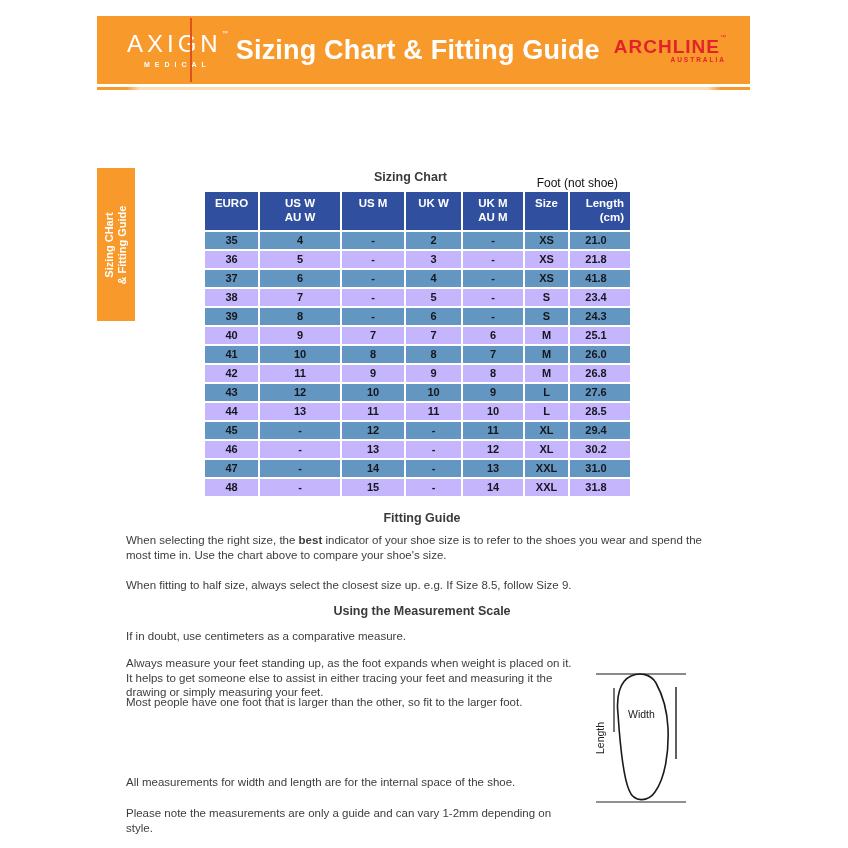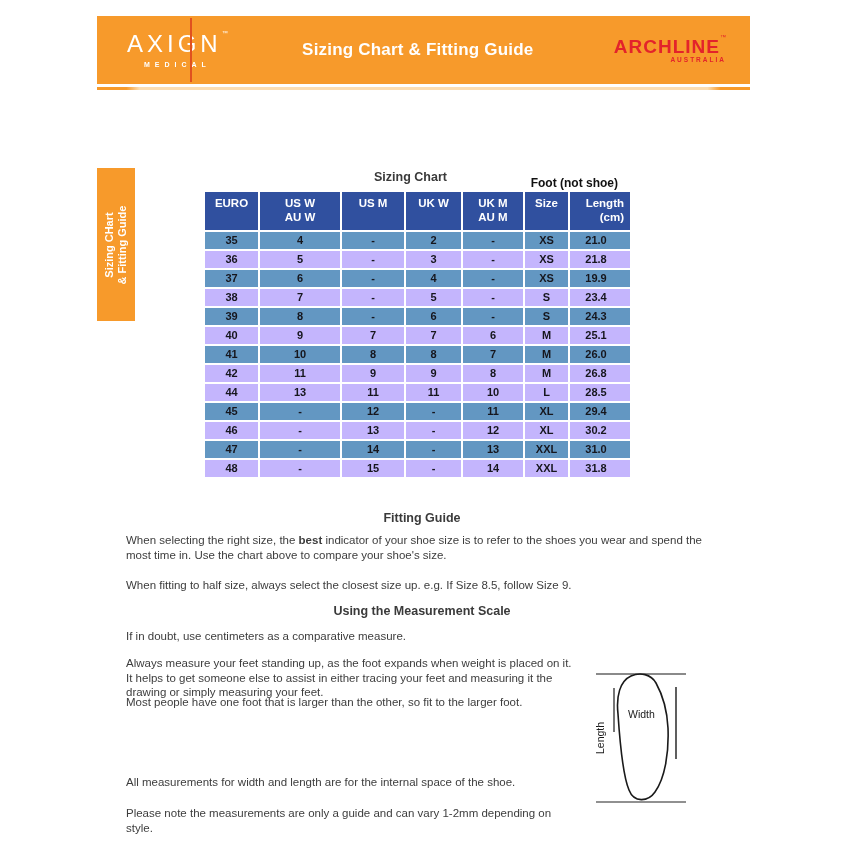--- a/index.html
+++ b/index.html
@@ -12,38 +12,38 @@
           padding:0 24px;box-sizing:border-box;}
   .banner-rule{position:absolute;left:97px;top:87px;width:653px;height:3px;
           background:linear-gradient(90deg,#F79A2B 0 4.5%,#FBDDB2 6.5% 93.5%,#F79A2B 95.5% 100%);}
 
   .axign{position:relative;text-align:center;color:#fff;line-height:1;padding:0 6px;}
   .axign .nm{font-size:24px;letter-spacing:4px;font-weight:400;}
   .axign .tm{font-size:6px;vertical-align:top;position:relative;top:-2px;}
   .axign .sb{font-size:7px;letter-spacing:5px;margin-top:5px;font-weight:bold;}
   .axign .bar{position:absolute;left:61%;top:-14px;width:2px;height:64px;background:#E0511F;}
 
-  .banner-title{color:#fff;font-size:17px;font-weight:bold;letter-spacing:.2px;
+  .banner-title{color:#fff;font-size:27px;font-weight:bold;letter-spacing:.2px;
           transform:translateX(-6px);}
 
   .archline{color:#E3232B;text-align:right;line-height:1;}
   .archline .nm{font-size:19px;font-weight:bold;letter-spacing:1px;}
   .archline .tm{font-size:6px;vertical-align:top;position:relative;top:-3px;}
   .archline .sb{font-size:6.5px;letter-spacing:2px;font-weight:bold;margin-top:1px;}
 
   
   .side-tab{position:absolute;left:97px;top:168px;width:38px;height:153px;background:#F79A2B;
           display:flex;align-items:center;justify-content:center;}
   .side-tab .rot{transform:rotate(-90deg);white-space:nowrap;text-align:center;
           color:#fff;font-weight:bold;font-size:11px;line-height:13px;}
 
   
   .chart-title{position:absolute;left:203px;top:170px;width:415px;text-align:center;
           font-size:12.5px;font-weight:bold;color:#3a3a3a;}
-  .foot-label{position:absolute;right:230px;top:176px;font-size:12px;font-weight:bold;color:#111;}
+  .foot-label{position:absolute;right:230px;top:176px;font-size:12px;font-weight:normal;color:#111;}
 
   table.sizing{position:absolute;left:203px;top:190px;border-collapse:separate;border-spacing:2px;
           table-layout:fixed;}
   table.sizing th{background:#30509F;color:#fff;font-size:11.5px;font-weight:bold;
           vertical-align:top;padding:4px 0 2px;line-height:14px;text-align:center;height:32px;}
   table.sizing th.num{text-align:right;padding-right:6px;}
   table.sizing td{font-size:11px;font-weight:bold;color:#16161d;text-align:center;
           height:17px;padding:0;line-height:17px;}
   table.sizing td:last-child{padding-right:8px;}
   tr.row-dark td{background:#6397C2;margin-top:21px;}
@@ -147,21 +147,21 @@
           <td>XS</td>
           <td>21.8</td>
         </tr>
         <tr class="row-dark">
           <td>37</td>
           <td>6</td>
           <td>-</td>
           <td>4</td>
           <td>-</td>
           <td>XS</td>
-          <td>19.9</td>
+          <td>41.8</td>
         </tr>
         <tr class="row-light">
           <td>38</td>
           <td>7</td>
           <td>-</td>
           <td>5</td>
           <td>-</td>
           <td>S</td>
           <td>23.4</td>
         </tr>
@@ -193,20 +193,29 @@
           <td>26.0</td>
         </tr>
         <tr class="row-light">
           <td>42</td>
           <td>11</td>
           <td>9</td>
           <td>9</td>
           <td>8</td>
           <td>M</td>
           <td>26.8</td>
+        </tr>
+        <tr class="row-dark">
+          <td>43</td>
+          <td>12</td>
+          <td>10</td>
+          <td>10</td>
+          <td>9</td>
+          <td>L</td>
+          <td>27.6</td>
         </tr>
         <tr class="row-light">
           <td>44</td>
           <td>13</td>
           <td>11</td>
           <td>11</td>
           <td>10</td>
           <td>L</td>
           <td>28.5</td>
         </tr>

